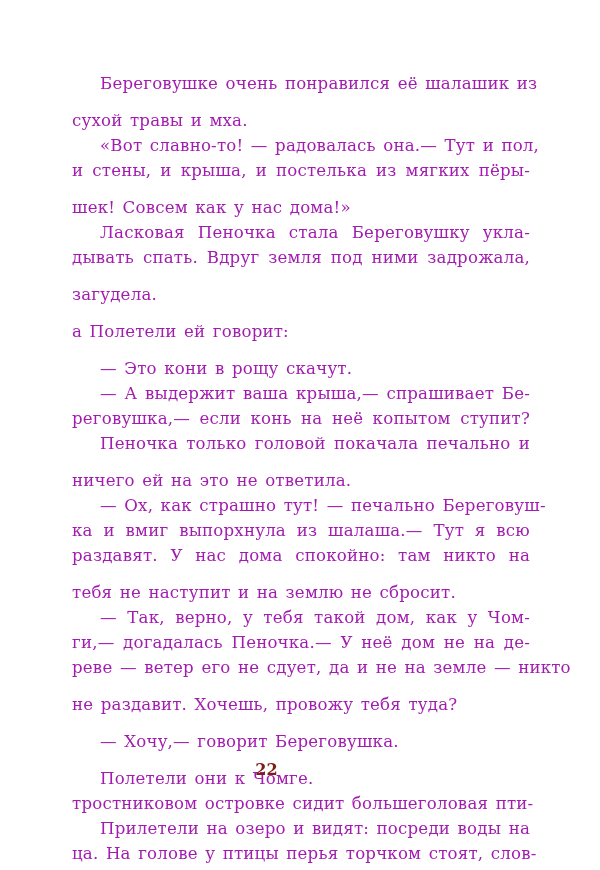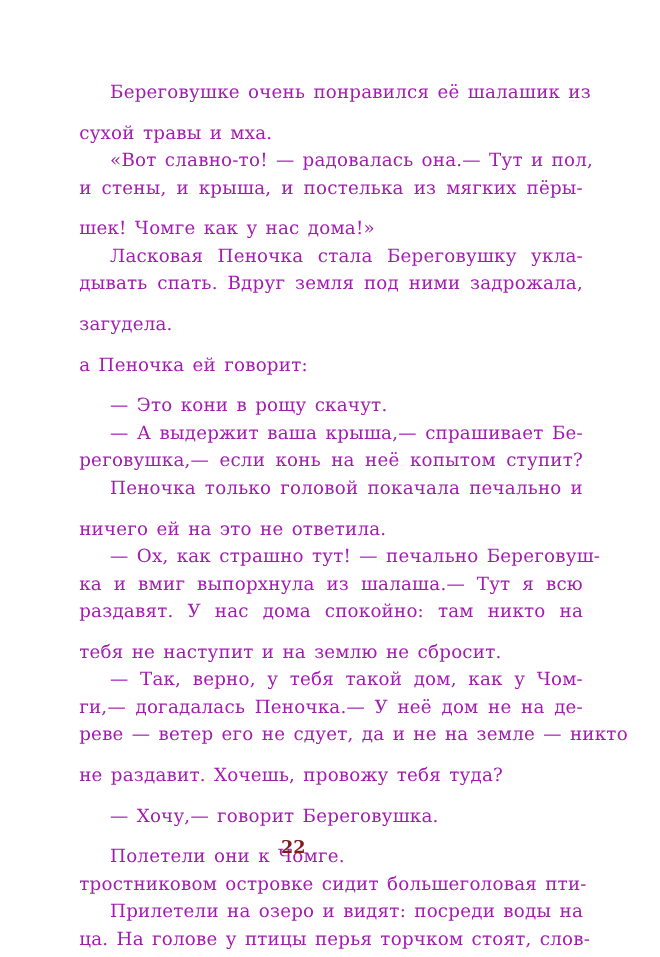--- a/index.html
+++ b/index.html
@@ -38,25 +38,25 @@
   }
 </style>
 </head>
 <body>
 
 <div class="page" id="page-body">
     <span class="line indent">Береговушке очень понравился её шалашик из</span>
     <span class="line last">сухой травы и мха.</span>
     <span class="line indent">«Вот славно-то! — радовалась она.— Тут и пол,</span>
     <span class="line">и стены, и крыша, и постелька из мягких пёры-</span>
-    <span class="line last">шек! Чомге как у нас дома!»</span>
+    <span class="line last">шек! Совсем как у нас дома!»</span>
     <span class="line indent">Ласковая Пеночка стала Береговушку укла-</span>
     <span class="line">дывать спать. Вдруг земля под ними задрожала,</span>
     <span class="line last">загудела.</span>
-    <span class="line last">а Пеночка ей говорит:</span>
+    <span class="line last">а Полетели ей говорит:</span>
     <span class="line indent last">— Это кони в рощу скачут.</span>
     <span class="line indent">— А выдержит ваша крыша,— спрашивает Бе-</span>
     <span class="line">реговушка,— если конь на неё копытом ступит?</span>
     <span class="line indent">Пеночка только головой покачала печально и</span>
     <span class="line last">ничего ей на это не ответила.</span>
     <span class="line indent">— Ох, как страшно тут! — печально Береговуш-</span>
     <span class="line">ка и вмиг выпорхнула из шалаша.— Тут я всю</span>
     <span class="line">раздавят. У нас дома спокойно: там никто на</span>
     <span class="line last">тебя не наступит и на землю не сбросит.</span>
     <span class="line indent">— Так, верно, у тебя такой дом, как у Чом-</span>

